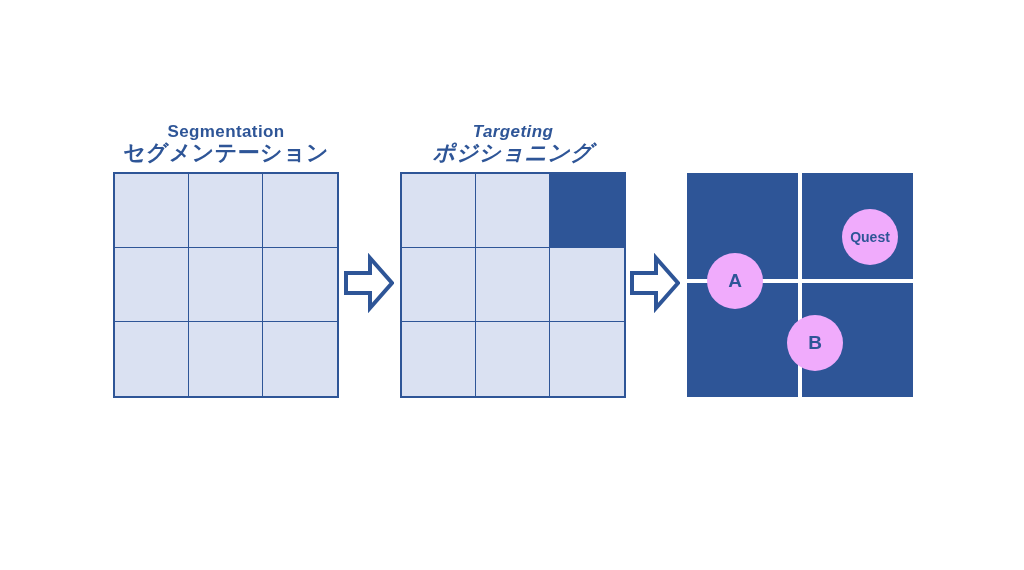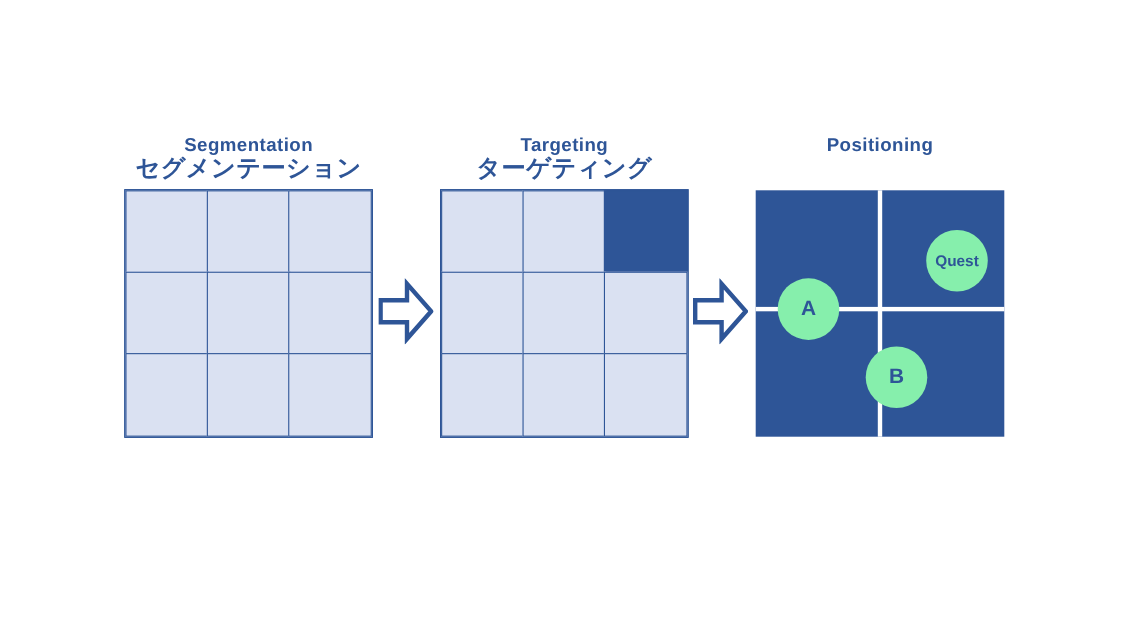--- a/index.html
+++ b/index.html
@@ -79,21 +79,21 @@
   .map2 .hline {
     position: absolute;
     left: 0;
     right: 0;
     height: 4px;
     background: #ffffff;
   }
   .bubble {
     position: absolute;
     border-radius: 50%;
-    background: #86efac;
+    background: #f0abfc;
     display: flex;
     align-items: center;
     justify-content: center;
     color: #2e5597;
     font-weight: bold;
     user-select: none;
   }
 
   
   .arrow {
@@ -122,23 +122,23 @@
     <div class="cell"></div>
     <div class="cell"></div>
   </div>
 
   <div class="arrow" style="left:344px; top:253px; width:50px; height:60px;">
     <svg width="50" height="60" viewBox="0 0 50 60" aria-hidden="true">
       <polygon points="2,20 26,20 26,5 48,30 26,55 26,40 2,40" fill="#ffffff" stroke="#2e5597" stroke-width="4" stroke-linejoin="miter"></polygon>
     </svg>
   </div>
 
-  <div class="panel-title" style="left:400px; top:122px; width:226px;">
+  <div class="panel-title" style="left:400px; top:122px; width:226px;font-style:italic;">
     <span class="en">Targeting</span>
-    <span class="jp">ターゲティング</span>
+    <span class="jp">ポジショニング</span>
   </div>
 
   <div class="grid3" style="left:400px; top:172px; width:226px; height:226px;">
     <div class="cell"></div>
     <div class="cell"></div>
     <div class="cell filled"></div>
     <div class="cell"></div>
     <div class="cell"></div>
     <div class="cell"></div>
     <div class="cell"></div>
@@ -146,21 +146,20 @@
     <div class="cell"></div>
   </div>
 
   <div class="arrow" style="left:630px; top:253px; width:50px; height:60px;">
     <svg width="50" height="60" viewBox="0 0 50 60" aria-hidden="true">
       <polygon points="2,20 26,20 26,5 48,30 26,55 26,40 2,40" fill="#ffffff" stroke="#2e5597" stroke-width="4" stroke-linejoin="miter"></polygon>
     </svg>
   </div>
 
   <div class="panel-title" style="left:687px; top:122px; width:226px;">
-    <span class="en">Positioning</span>
   </div>
 
   <div class="map2" style="left:687px; top:173px; width:226px; height:224px;">
     <div class="vline" style="left:111px;"></div>
     <div class="hline" style="top:106px;"></div>
 
     <div class="bubble" style="left:20px; top:80px; width:56px; height:56px; font-size:19px;">
       <span>A</span>
     </div>
 

